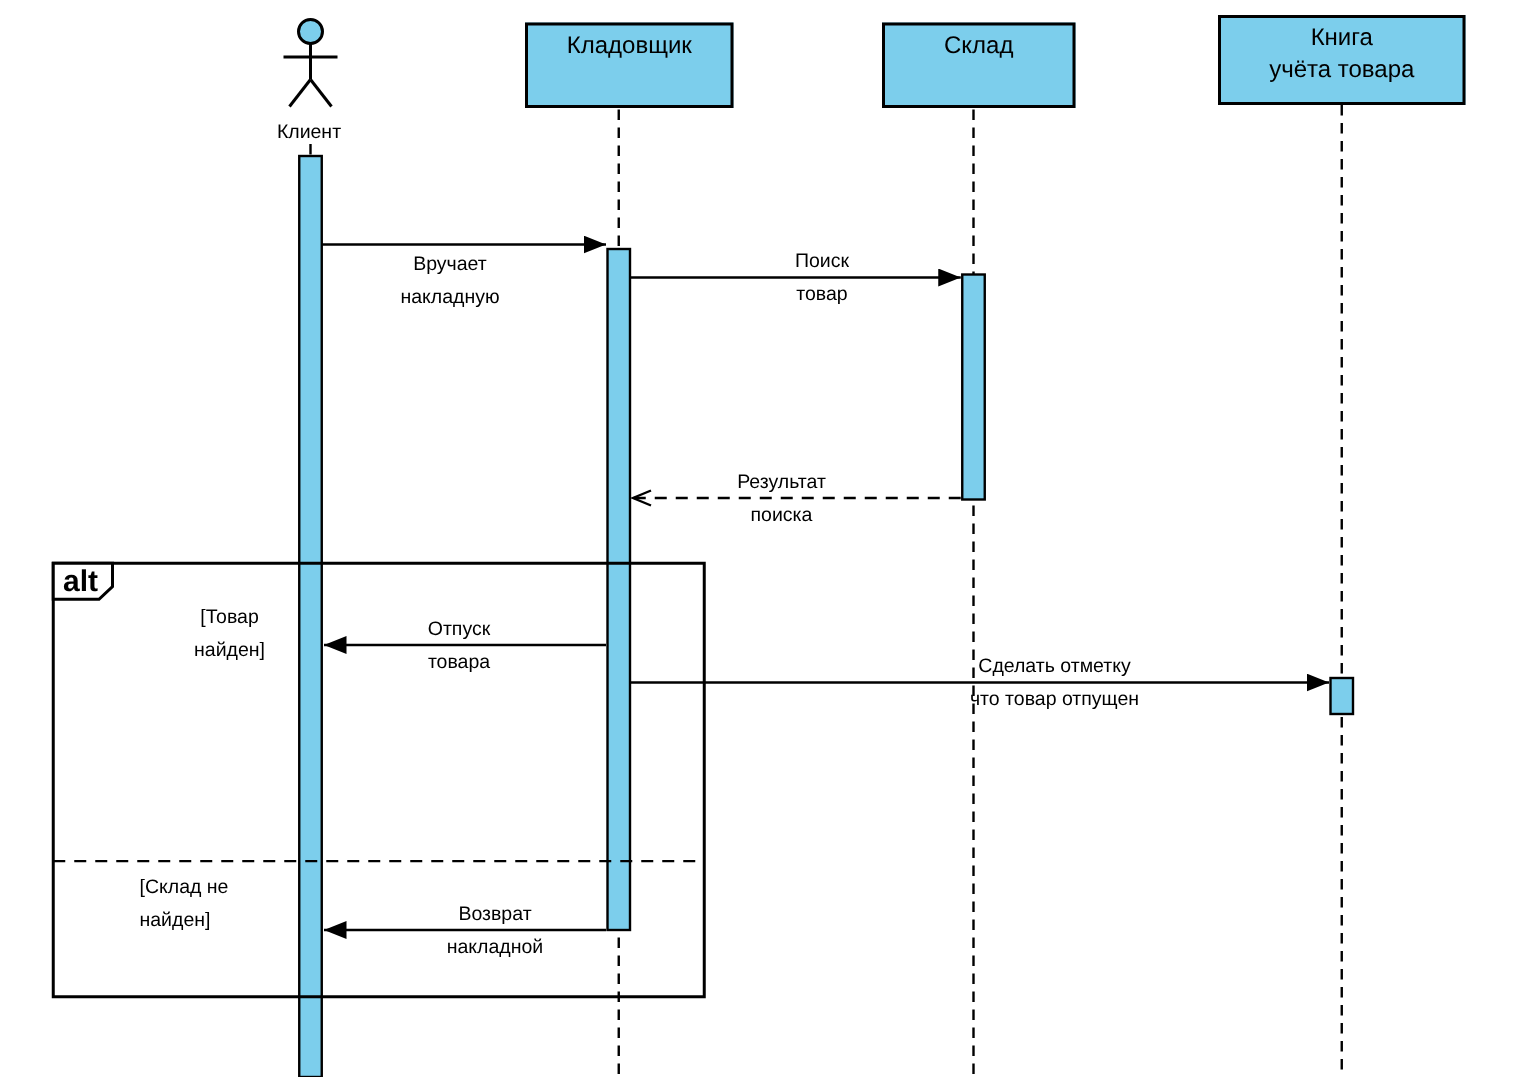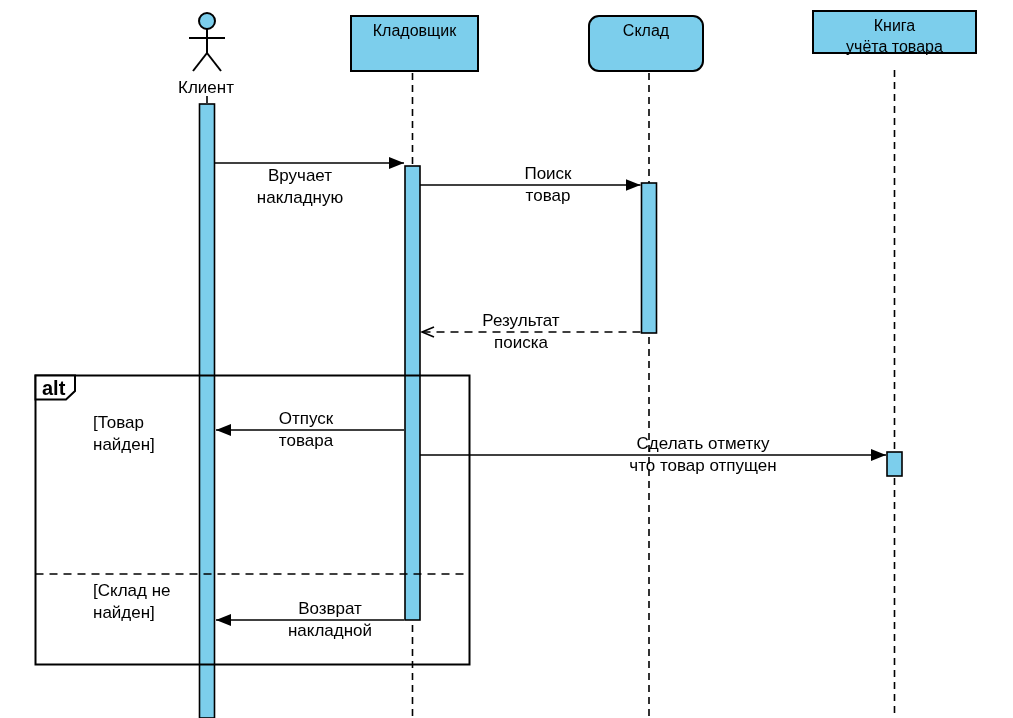--- a/index.html
+++ b/index.html
@@ -23,21 +23,21 @@
     background: var(--participant_fill);
     border: 2px solid var(--stroke);
     text-align: center;
     font-size: 16px;
     line-height: 21px;
     padding-top: 3px;
     white-space: pre-line;
   }
   .label {
     position: absolute;
-    font-size: 17px;
+    font-size: 13px;
     line-height: 22px;
     white-space: pre-line;
   }
   .center { text-align: center; }
   .alt-op {
     position: absolute;
     font-weight: bold;
     font-size: 20px;
     line-height: 22px;
   }
@@ -82,39 +82,39 @@
     <line class="sline" x1="35.5" y1="574" x2="469.5" y2="574" stroke-width="1.5" stroke-dasharray="8,6"></line>
 
     <line class="sline" x1="214.5" y1="163" x2="404" y2="163" stroke-width="1.6" marker-end="url(#arrowFilled)"></line>
     <line class="sline" x1="420" y1="185" x2="640.5" y2="185" stroke-width="1.6" marker-end="url(#arrowFilled)"></line>
     <line class="sline" x1="640.5" y1="332" x2="422" y2="332" stroke-width="1.6" stroke-dasharray="8,6" marker-end="url(#arrowOpen)"></line>
     <line class="sline" x1="404" y1="430" x2="216" y2="430" stroke-width="1.6" marker-end="url(#arrowFilled)"></line>
     <line class="sline" x1="420" y1="455" x2="886" y2="455" stroke-width="1.6" marker-end="url(#arrowFilled)"></line>
     <line class="sline" x1="404" y1="620" x2="216" y2="620" stroke-width="1.6" marker-end="url(#arrowFilled)"></line>
   </svg>
 
-  <div class="pbox" style="left:350px; top:15px; width:129px; height:57px;">Кладовщик</div>
-  <div class="pbox" style="left:588px; top:15px; width:116px; height:57px;border-radius:11px;">Склад</div>
-  <div class="pbox" style="left:812px; top:10px; width:165px; height:44px;">Книга
+  <div class="pbox" style="left:350px; top:15px; width:139px; height:57px;">Кладовщик</div>
+  <div class="pbox" style="left:588px; top:15px; width:129px; height:57px;">Склад</div>
+  <div class="pbox" style="left:812px; top:10px; width:165px; height:60px;">Книга
 учёта товара</div>
 
   <div class="label center" style="left:156px; top:77px; width:100px;">Клиент</div>
 
   <div class="label center" style="left:250px; top:141px; width:100px;margin-top:24px;">Вручает
 накладную</div>
   <div class="label center" style="left:498px; top:163px; width:100px;">Поиск
 товар</div>
   <div class="label center" style="left:471px; top:310px; width:100px;">Результат
 поиска</div>
   <div class="label center" style="left:256px; top:408px; width:100px;">Отпуск
 товара</div>
   <div class="label center" style="left:280px; top:598px; width:100px;">Возврат
 накладной</div>
   <div class="label center" style="left:618px; top:433px; width:170px;">Сделать отметку
 что товар отпущен</div>
 
   <div class="alt-op" style="left:42px; top:377px;">alt</div>
-  <div class="label" style="left:93px; top:412px; width:120px;">[Товар
+  <div class="label" style="left:93px; top:400px; width:120px;text-align:center;">[Товар
 найден]</div>
   <div class="label" style="left:93px; top:580px; width:120px;">[Склад не
 найден]</div>
 
 </div>
 
 </body></html>

